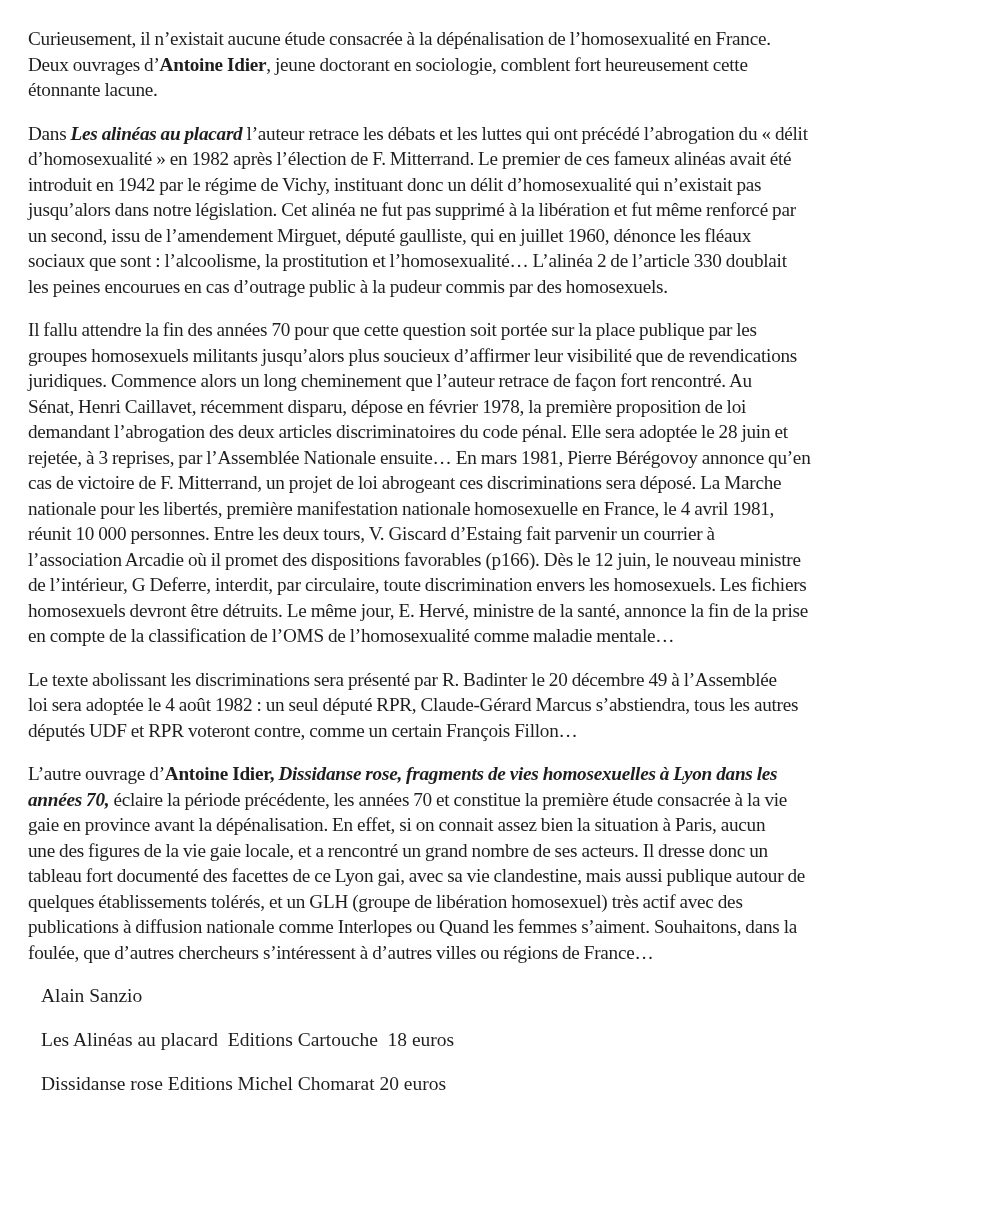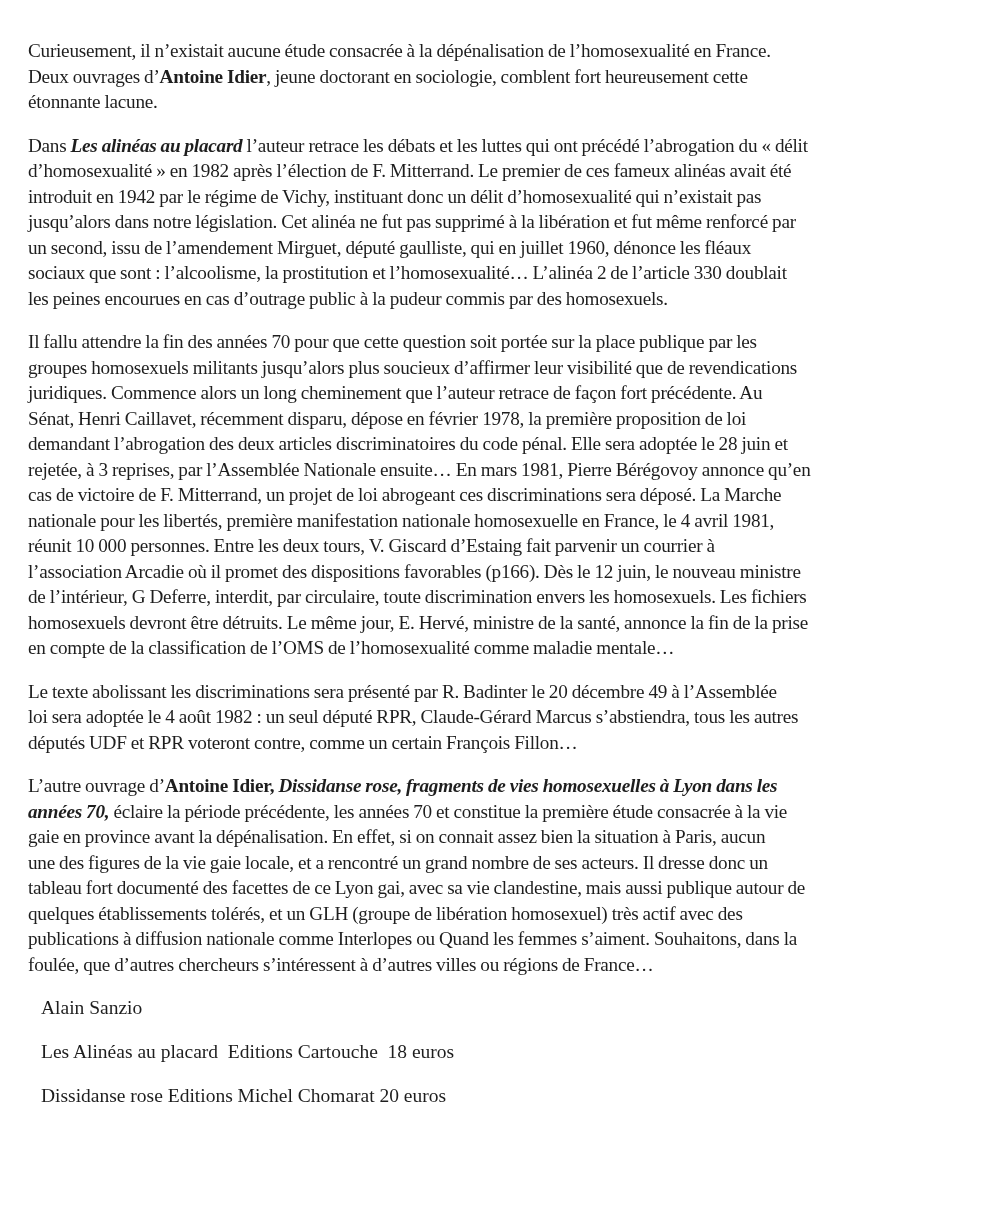--- a/index.html
+++ b/index.html
@@ -21,21 +21,21 @@
   .title {
     font-size: 22px;
     font-weight: normal;
     margin: 4px 0 14px 0;
     line-height: 30px;
     letter-spacing: -0.1px;
   }
   .para {
     font-size: 19.2px;
     line-height: 25.5px;
-    margin: 16px 0 18px 0;
+    margin: 4px 0 18px 0;
     letter-spacing: -0.25px;
     word-spacing: -0.4px;
   }
   .para b { font-weight: bold; }
   .para i.bi { font-weight: bold; font-style: italic; }
   .line { display: block; white-space: nowrap; }
   .footer-line {
     font-size: 19.5px;
     line-height: 26px;
     margin: 0 0 18px 13px;
@@ -58,21 +58,21 @@
         <span class="line"><span>d’homosexualité » en 1982 après l’élection de F. Mitterrand. Le premier de ces fameux alinéas avait été</span></span>
         <span class="line"><span>introduit en 1942 par le régime de Vichy, instituant donc un délit d’homosexualité qui n’existait pas</span></span>
         <span class="line"><span>jusqu’alors dans notre législation. Cet alinéa ne fut pas supprimé à la libération et fut même renforcé par</span></span>
         <span class="line"><span>un second, issu de l’amendement Mirguet, député gaulliste, qui en juillet 1960, dénonce les fléaux</span></span>
         <span class="line"><span>sociaux que sont : l’alcoolisme, la prostitution et l’homosexualité… L’alinéa 2 de l’article 330 doublait</span></span>
         <span class="line"><span>les peines encourues en cas d’outrage public à la pudeur commis par des homosexuels.</span></span>
       </p>
       <p class="para">
         <span class="line"><span>Il fallu attendre la fin des années 70 pour que cette question soit portée sur la place publique par les</span></span>
         <span class="line"><span>groupes homosexuels militants jusqu’alors plus soucieux d’affirmer leur visibilité que de revendications</span></span>
-        <span class="line"><span>juridiques. Commence alors un long cheminement que l’auteur retrace de façon fort précédente. Au</span></span>
+        <span class="line"><span>juridiques. Commence alors un long cheminement que l’auteur retrace de façon fort rencontré. Au</span></span>
         <span class="line"><span>Sénat, Henri Caillavet, récemment disparu, dépose en février 1978, la première proposition de loi</span></span>
         <span class="line"><span>demandant l’abrogation des deux articles discriminatoires du code pénal. Elle sera adoptée le 28 juin et</span></span>
         <span class="line"><span>rejetée, à 3 reprises, par l’Assemblée Nationale ensuite… En mars 1981, Pierre Bérégovoy annonce qu’en</span></span>
         <span class="line"><span>cas de victoire de F. Mitterrand, un projet de loi abrogeant ces discriminations sera déposé. La Marche</span></span>
         <span class="line"><span>nationale pour les libertés, première manifestation nationale homosexuelle en France, le 4 avril 1981,</span></span>
         <span class="line"><span>réunit 10 000 personnes. Entre les deux tours, V. Giscard d’Estaing fait parvenir un courrier à</span></span>
         <span class="line"><span>l’association Arcadie où il promet des dispositions favorables (p166). Dès le 12 juin, le nouveau ministre</span></span>
         <span class="line"><span>de l’intérieur, G Deferre, interdit, par circulaire, toute discrimination envers les homosexuels. Les fichiers</span></span>
         <span class="line"><span>homosexuels devront être détruits. Le même jour, E. Hervé, ministre de la santé, annonce la fin de la prise</span></span>
         <span class="line"><span>en compte de la classification de l’OMS de l’homosexualité comme maladie mentale…</span></span>

